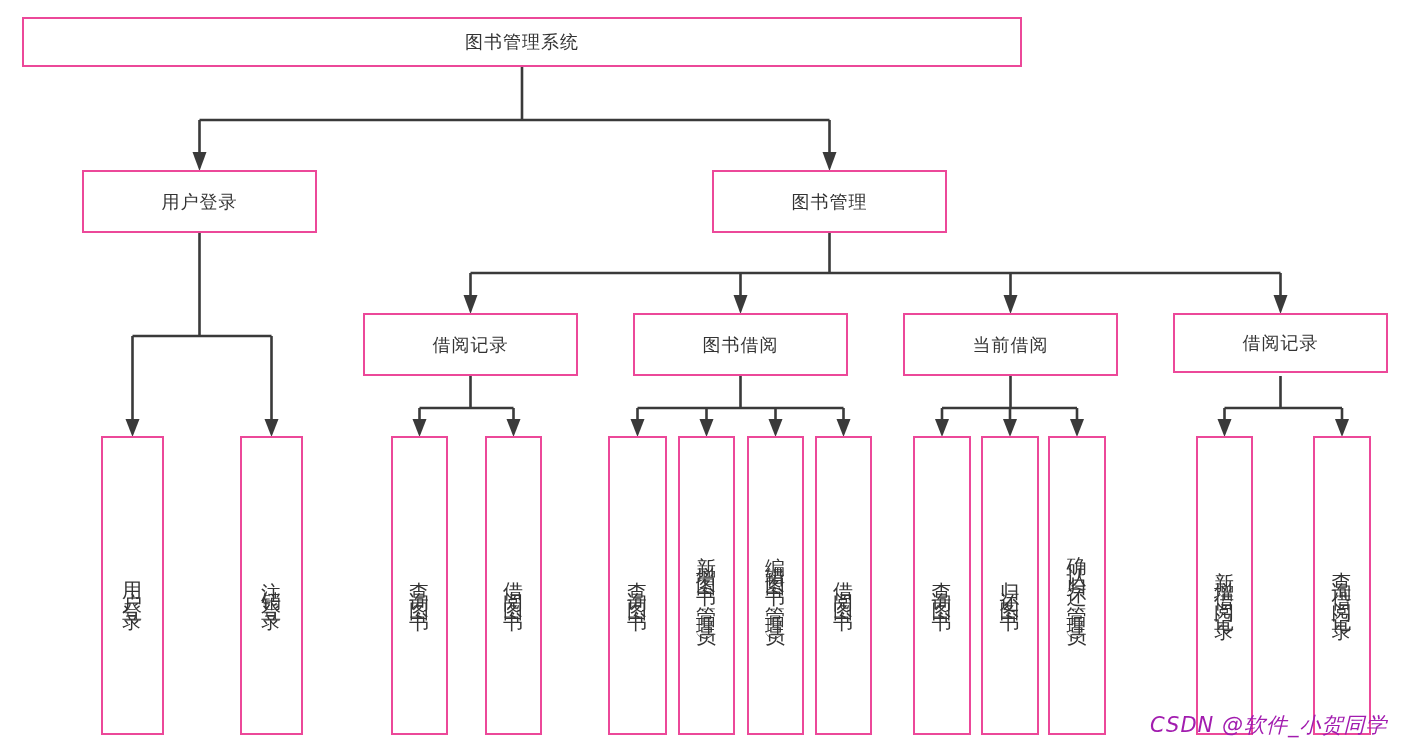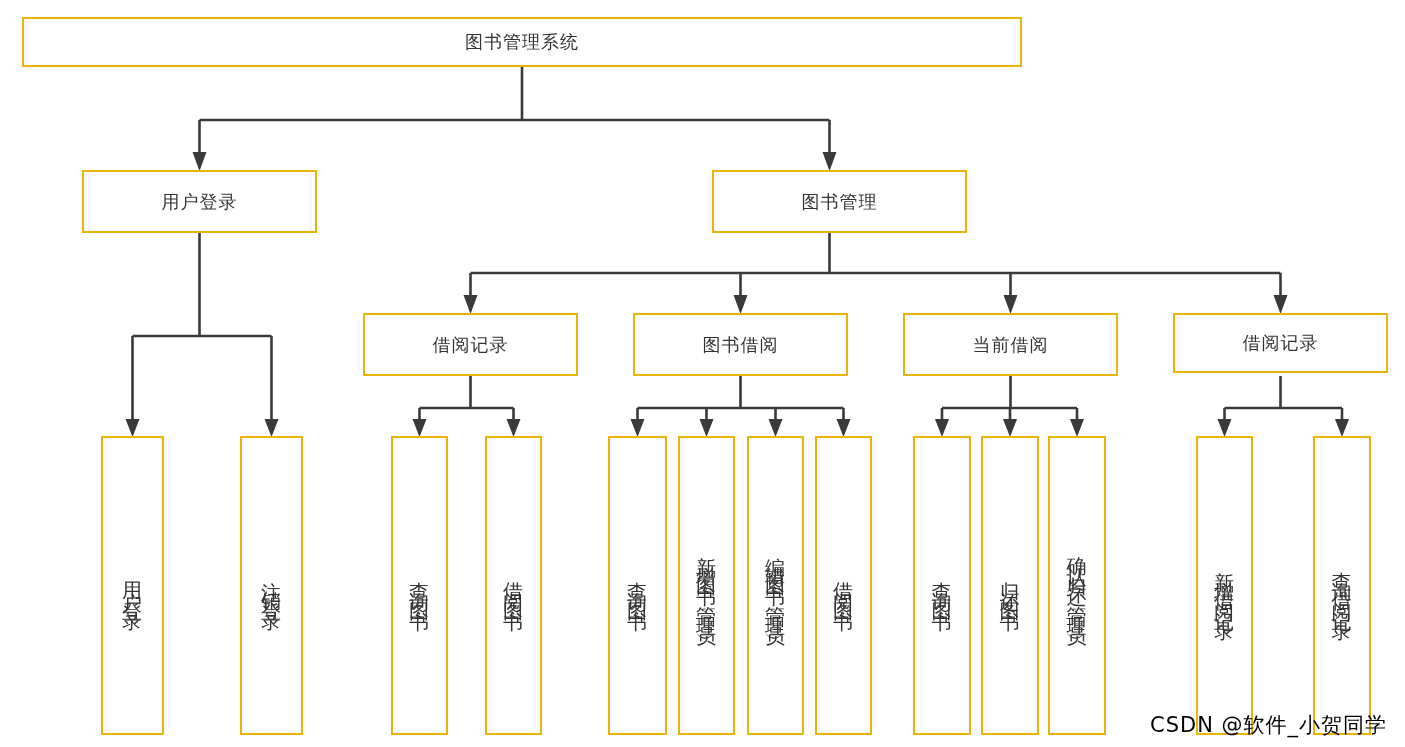--- a/index.html
+++ b/index.html
@@ -27,21 +27,21 @@
     stroke-width: 2.6;
     fill: none;
   }
   svg.edges path.head {
     fill: #3a3a3a;
     stroke: none;
   }
   .box {
     position: absolute;
     background: #ffffff;
-    border: 2px solid #eab308;
+    border: 2px solid #ec4899;
     box-sizing: border-box;
     display: flex;
     align-items: center;
     justify-content: center;
     color: #333333;
   }
   .hnode span {
     font-size: 18px;
     letter-spacing: 1px;
     white-space: nowrap;
@@ -51,24 +51,25 @@
     font-size: 20px;
     letter-spacing: 10px;
     line-height: 1;
     white-space: nowrap;
   }
   .watermark {
     position: absolute;
     left: 1150px;
     top: 711px;
     font-size: 21px;
-    color: #000000;
+    color: #a21caf;
     letter-spacing: 1px;
     white-space: nowrap;
     pointer-events: none;
+    font-style: italic;
   }
 </style>
 </head>
 <body>
 
 <div class="canvas">
 
   <svg class="edges" viewBox="0 0 1405 747" xmlns="http://www.w3.org/2000/svg">
 
     <path class="line" d="M522 67 V120 M199.5 120 H829.5 M199.5 120 V154 M829.5 120 V154"></path>
@@ -105,21 +106,21 @@
     <path class="head" d="M1335 419 L1349 419 L1342 437 Z"></path>
   </svg>
 
   <div class="box hnode" style="left:22px;top:17px;width:1000px;height:50px">
     <span>图书管理系统</span>
   </div>
 
   <div class="box hnode" style="left:82px;top:170px;width:235px;height:63px">
     <span>用户登录</span>
   </div>
-  <div class="box hnode" style="left:712px;top:170px;width:255px;height:63px">
+  <div class="box hnode" style="left:712px;top:170px;width:235px;height:63px">
     <span>图书管理</span>
   </div>
 
   <div class="box hnode" style="left:363px;top:313px;width:215px;height:63px">
     <span>借阅记录</span>
   </div>
   <div class="box hnode" style="left:903px;top:313px;width:215px;height:63px">
     <span>当前借阅</span>
   </div>
   <div class="box hnode" style="left:633px;top:313px;width:215px;height:63px">

